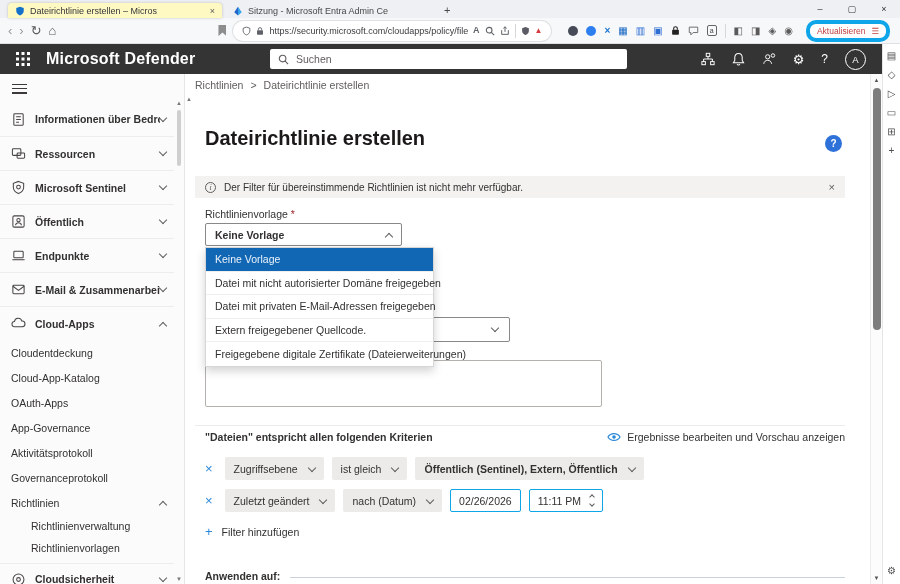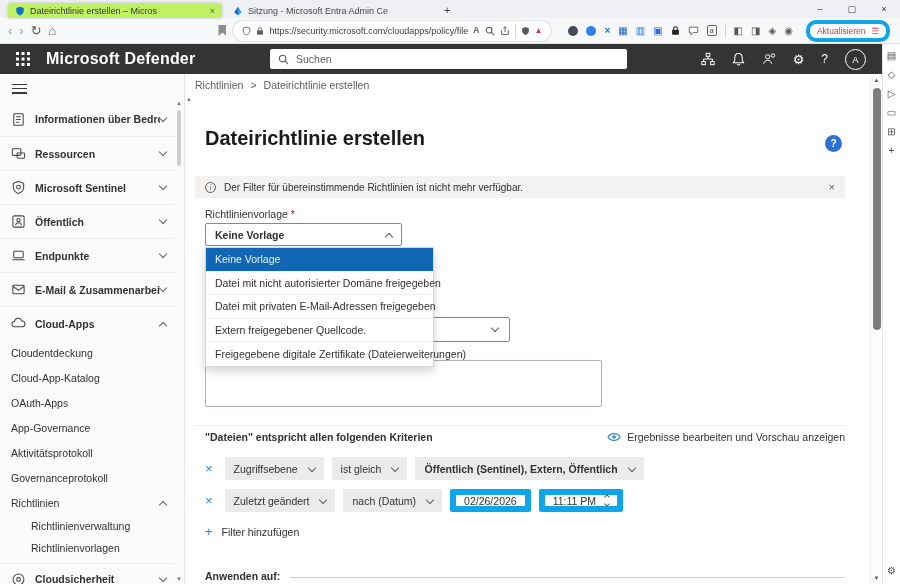--- a/index.html
+++ b/index.html
@@ -3,21 +3,21 @@
 <meta charset="utf-8">
 <style>
   * { margin:0; padding:0; box-sizing:border-box; }
   html,body { background:#9a9a9a; }
   .window { width:900px; height:584px; position:relative; background:#fff; overflow:hidden;
             font-family:"Liberation Sans", sans-serif; font-size:10.5px; color:#323130; }
 
   
   .tabstrip { height:18px; background:#eef0f3; display:flex; align-items:flex-end; position:relative; }
   .tab { height:15px; display:flex; align-items:center; gap:5px; padding:0 7px; font-size:9px; color:#35363a; }
-  .tab.active { background:#bef264; border-radius:4px 4px 0 0; box-shadow:0 0 3px rgba(0,0,0,.22); margin-left:8px; width:214px; }
+  .tab.active { background:#fef9c3; border-radius:4px 4px 0 0; box-shadow:0 0 3px rgba(0,0,0,.22); margin-left:8px; width:214px; }
   .tab.inactive { width:208px; margin-left:4px; color:#474747; }
   .tab .ttl { white-space:nowrap; overflow:hidden; flex:1; }
   .tclose { font-size:9px; color:#5a5a5a; }
   .newtab { margin:0 0 2px 10px; font-size:11px; color:#474747; line-height:1; }
   .wincontrols { position:absolute; right:0; top:0; height:18px; display:flex; align-items:center; gap:0; }
   .wc { width:32px; text-align:center; font-size:9px; color:#333; }
 
   .toolbar { height:26px; background:#f7f8fa; border-bottom:1px solid #dfe1e4; display:flex; align-items:center; padding:0 8px; gap:7px; }
   .navbtn { color:#5a5a5a; font-size:13px; line-height:1; }
   .navbtn.dim { color:#9a9a9a; }
@@ -102,21 +102,21 @@
   .sectiondivider { position:absolute; top:351px; left:10px; right:25px; height:1px; background:#edebe9; }
   .criteria { position:absolute; top:357px; left:20px; right:25px; display:flex; align-items:center; }
   .criteria .head { font-weight:700; }
   .previewlink { margin-left:auto; display:flex; align-items:center; gap:6px; color:#323130; }
   .frow { position:absolute; left:20px; display:flex; align-items:center; height:23px; }
   .frow.r1 { top:383px; } .frow.r2 { top:415px; }
   .xrm { color:#2b88d8; font-size:13px; margin-right:12px; line-height:1; }
   .chip { background:#edebe9; height:23px; display:flex; align-items:center; gap:11px; padding:0 9px; border-radius:2px; margin-right:8px; }
   .chip.bold { font-weight:700; }
   .chip .chev, .box .chev { margin-top:-2px; }
-  .box { height:23px; border:6px solid #0ea5e9; border-radius:2px; background:#fff; display:flex; align-items:center; padding:0 8px; margin-right:8px; }
+  .box { height:23px; border:1px solid #0ea5e9; border-radius:2px; background:#fff; display:flex; align-items:center; padding:0 8px; margin-right:8px; }
   .stepper { display:flex; flex-direction:column; gap:3px; margin-left:9px; }
   .stepper .c { width:4px; height:4px; border-right:1.2px solid #605e5c; border-bottom:1.2px solid #605e5c; }
   .stepper .cu { transform:rotate(-135deg); } .stepper .cd { transform:rotate(45deg); }
   .addfilter { position:absolute; top:451px; left:20px; display:flex; align-items:center; gap:9px; }
   .plus { color:#2b88d8; font-size:13px; line-height:1; }
   .applyrow { position:absolute; top:496px; left:20px; right:25px; display:flex; align-items:center; gap:10px; }
   .applyrow .albl { font-weight:700; white-space:nowrap; }
   .applyrow .line { flex:1; height:1px; background:#c9d2dc; margin-top:3px; }
   .cornerarr { position:absolute; top:22px; left:1px; font-size:6px; color:#777; }
 

